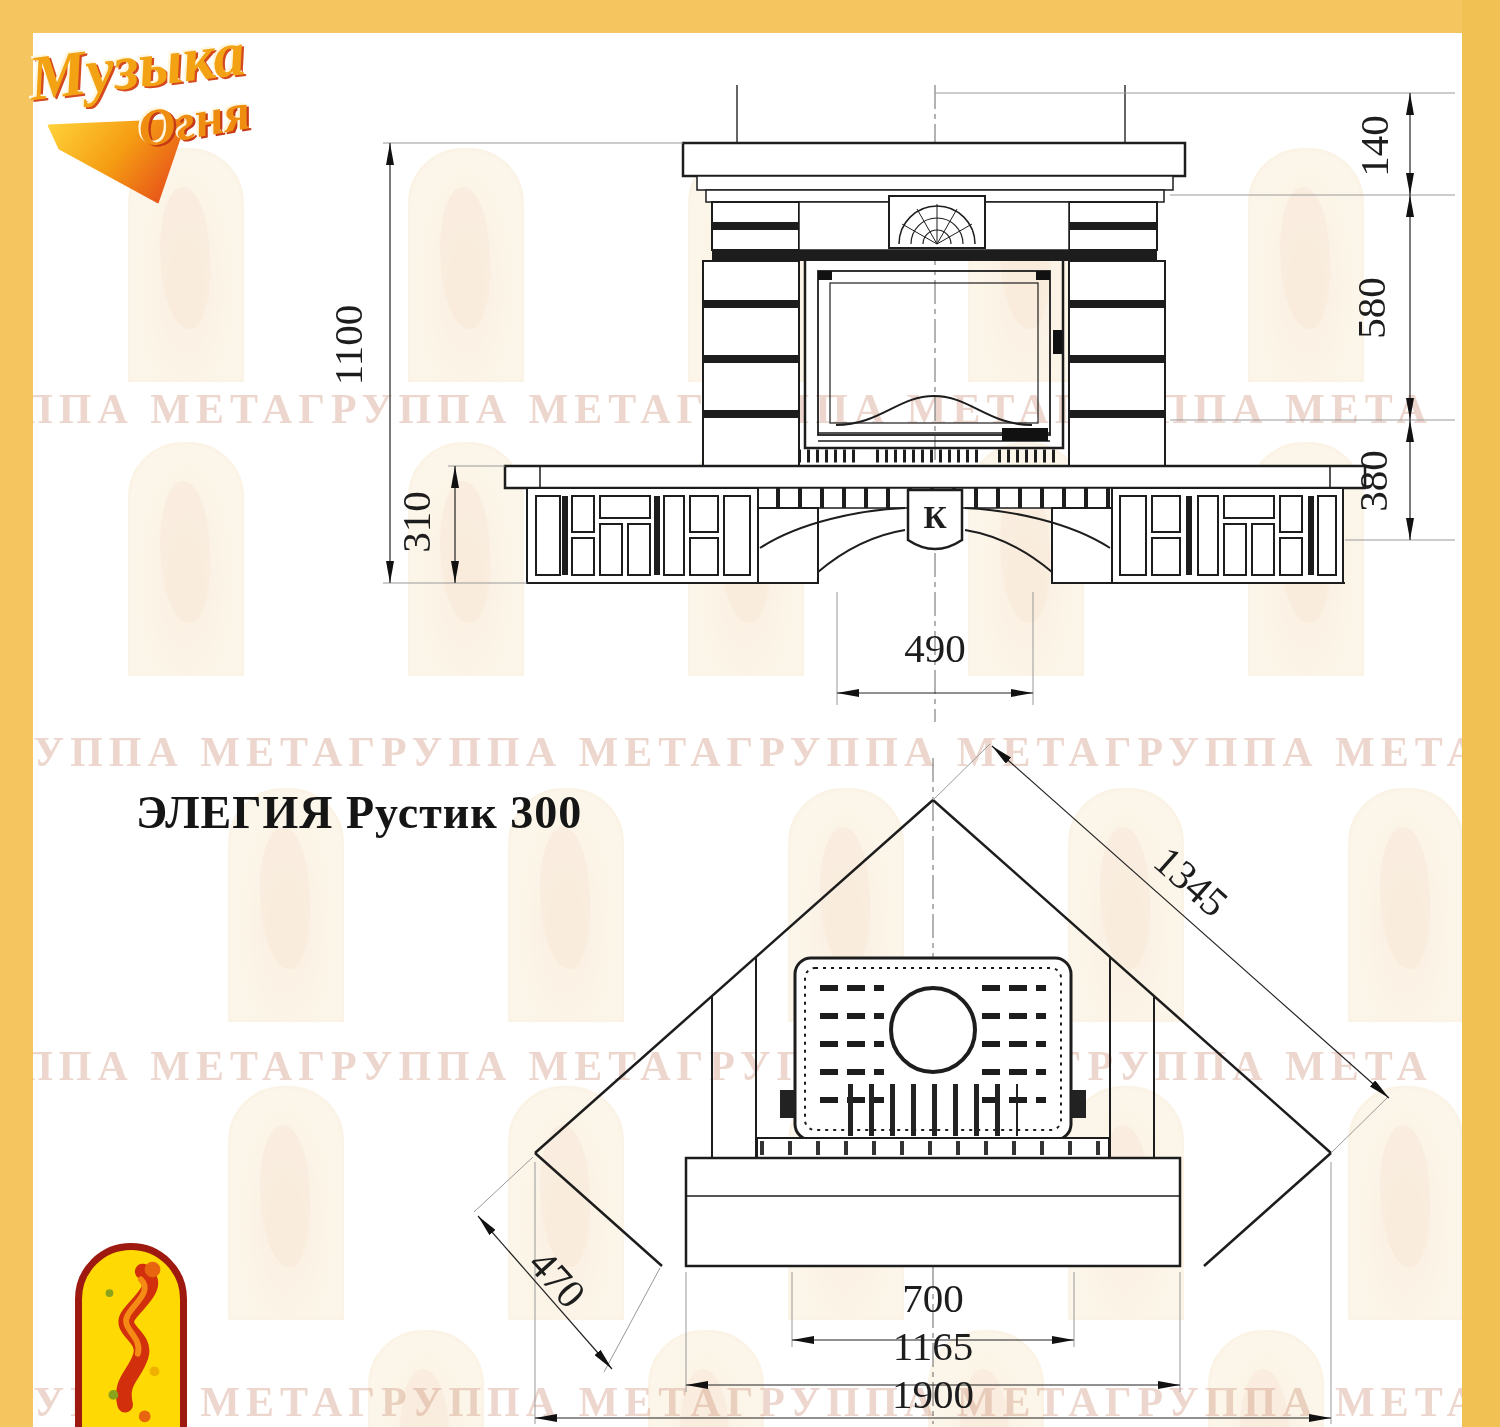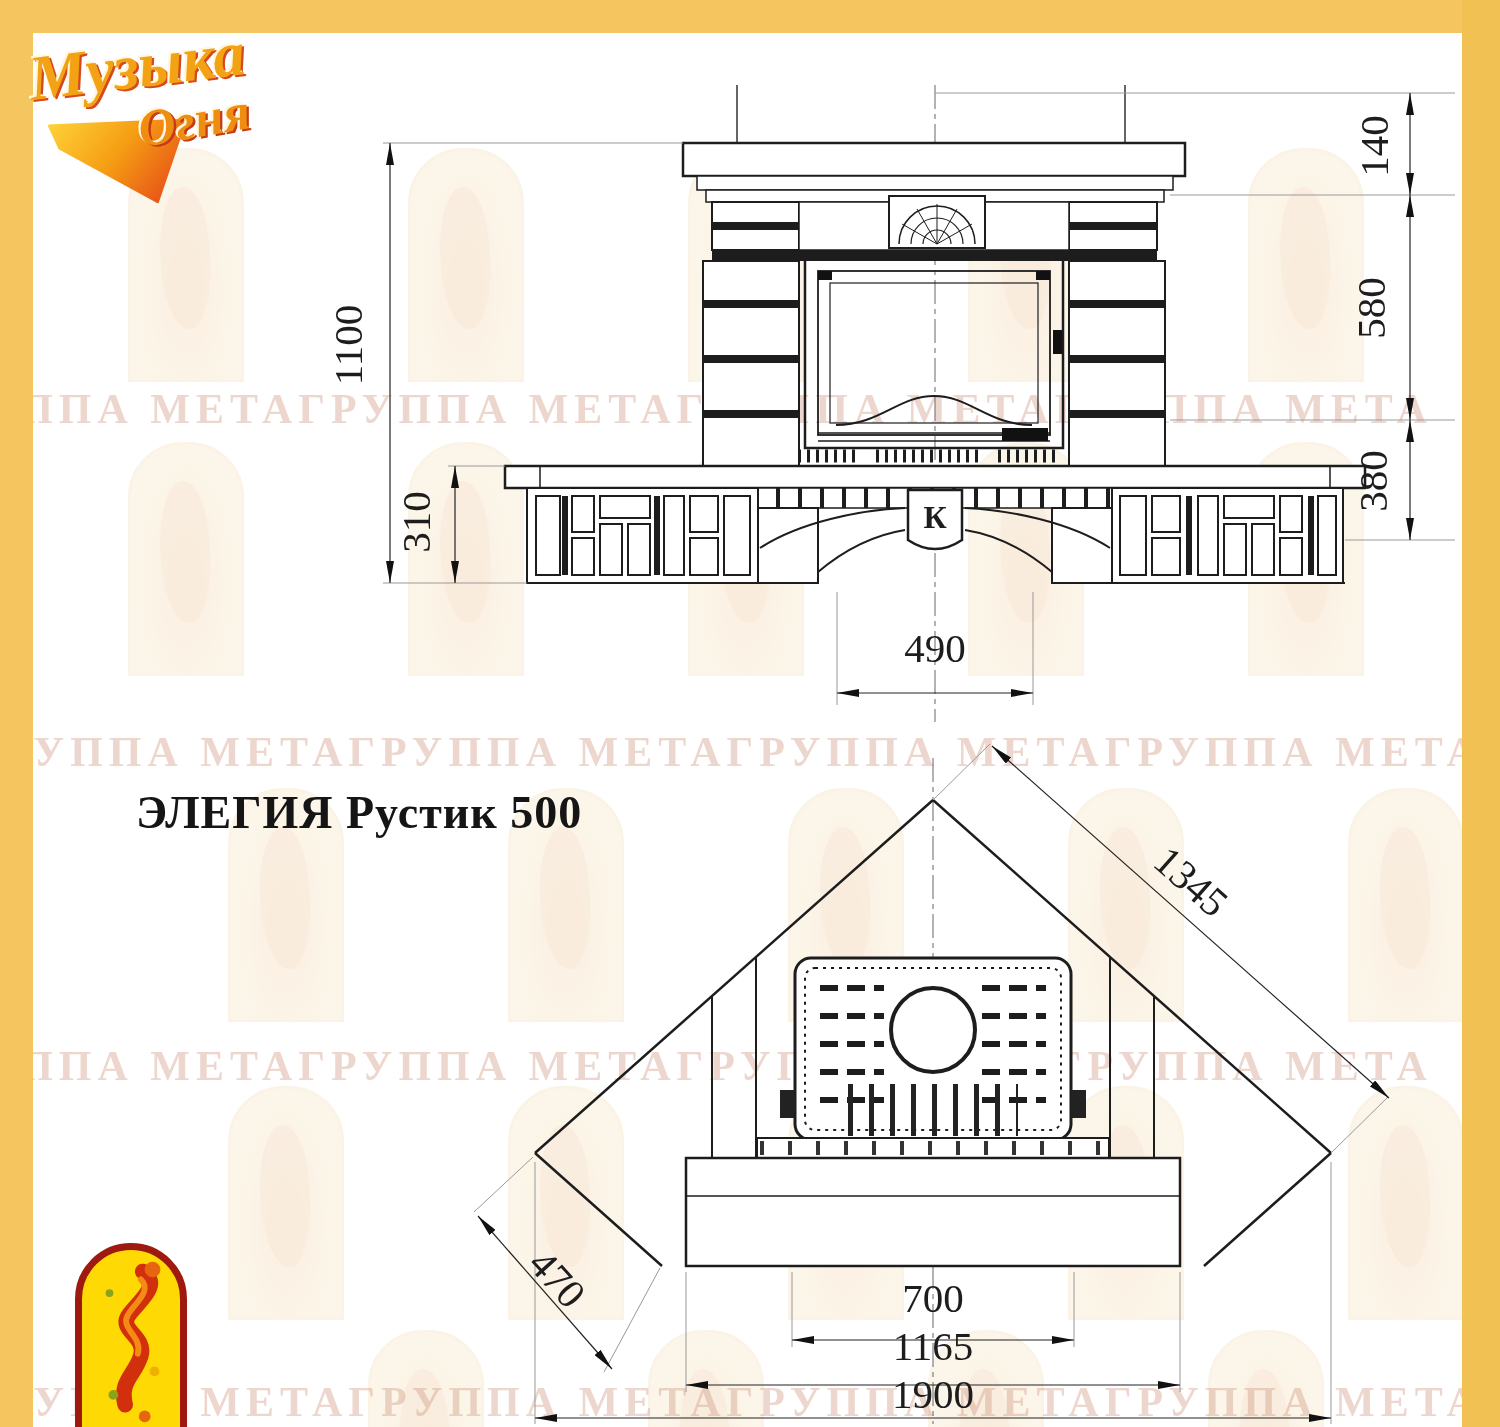--- a/index.html
+++ b/index.html
@@ -260,21 +260,21 @@
     <text class="dimtxt" transform="translate(547,1288) rotate(48)" text-anchor="middle">470</text>
     <text class="dimtxt" x="933" y="1312" text-anchor="middle">700</text>
     <text class="dimtxt" x="933" y="1360" text-anchor="middle">1165</text>
     <text class="dimtxt" x="933" y="1408" text-anchor="middle">1900</text>
   </svg>
 
   <div class="bar bar-top"></div>
   <div class="bar bar-left"></div>
   <div class="bar bar-right"></div>
 
-  <div class="title">ЭЛЕГИЯ Рустик 500</div>
+  <div class="title">ЭЛЕГИЯ Рустик 300</div>
 
   <div class="logo">
     <div class="logo-wedge"></div>
     <div class="logo-l1">Музыка</div>
     <div class="logo-l2">Огня</div>
   </div>
 
   <div class="emblem">
     <svg width="98" height="186" viewBox="0 0 100 190">
       <path d="M62,22 C82,36 58,52 48,66 C36,82 66,88 60,108 C54,128 38,134 44,158" stroke="#d2300c" stroke-width="16" fill="none" stroke-linecap="round"></path>

